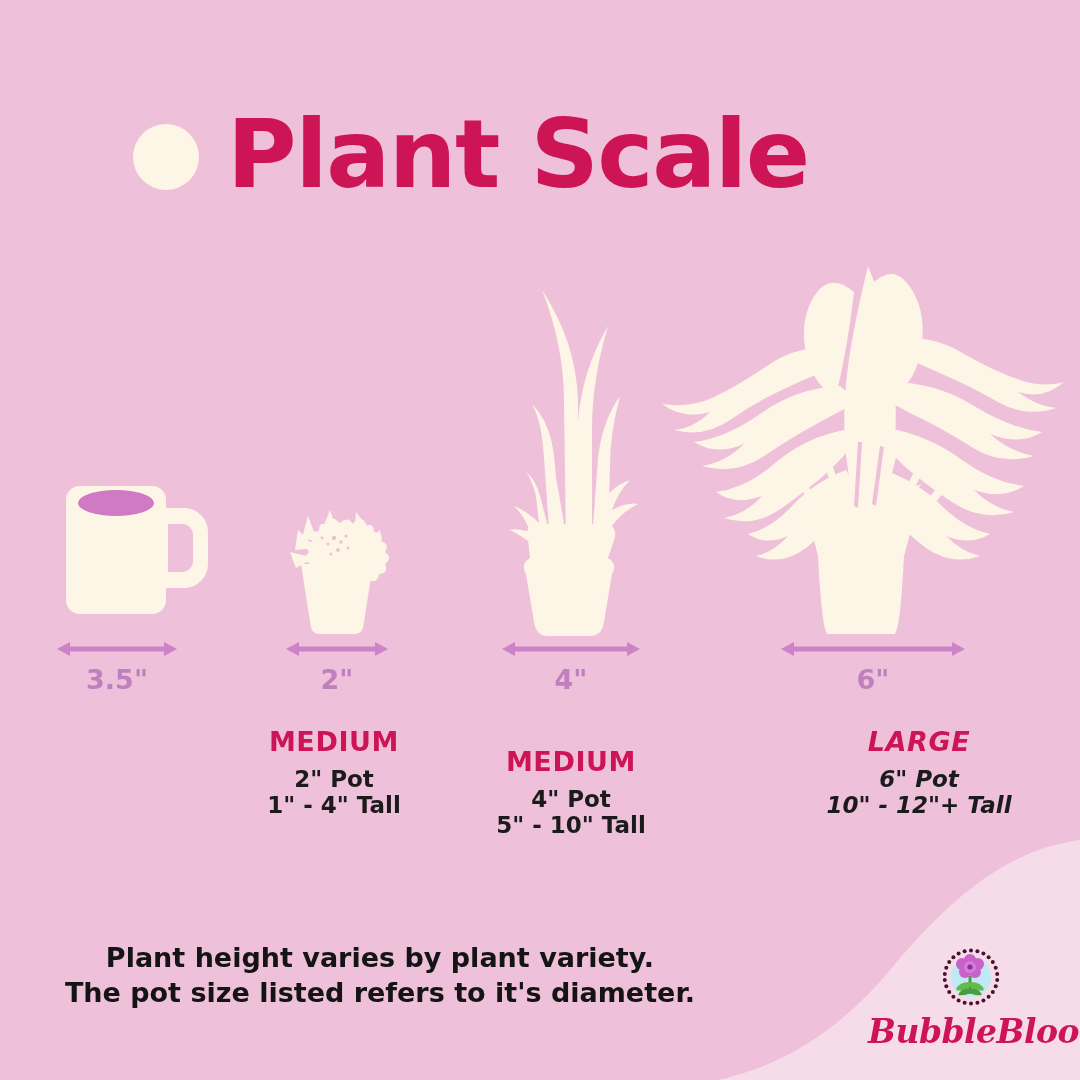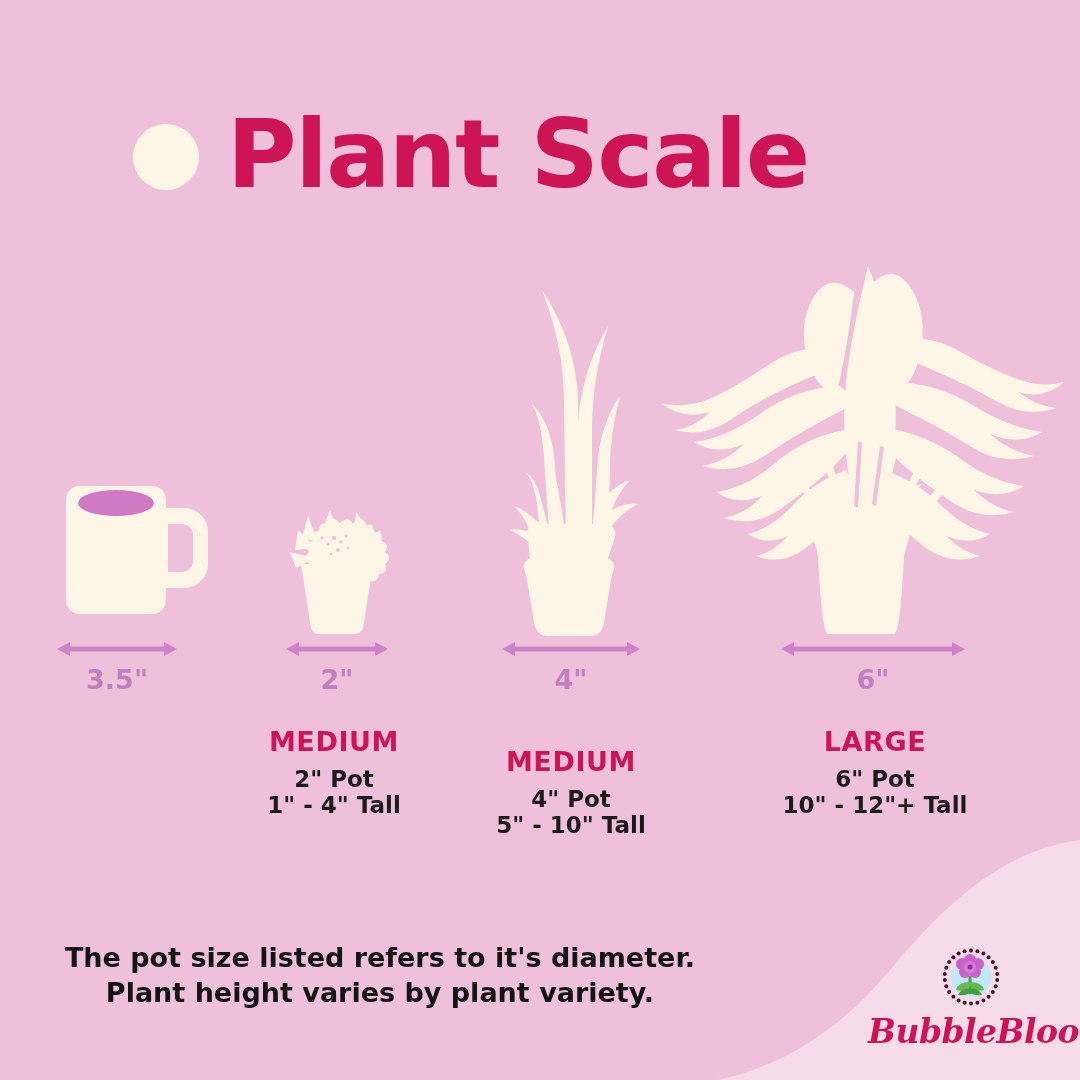--- a/index.html
+++ b/index.html
@@ -247,30 +247,30 @@
 
     <div class="dim" style="left:780px;top:640px;width:186px;">
       <svg width="186" height="18" viewBox="0 0 186 18">
         <line x1="9" y1="9" x2="177" y2="9" stroke="#cd83c8" stroke-width="5"></line>
         <path d="M1 9 L14 2 L14 16 Z" fill="#cd83c8"></path>
         <path d="M185 9 L172 2 L172 16 Z" fill="#cd83c8"></path>
       </svg>
       <div class="dim-label">6"</div>
     </div>
 
-    <div class="cap" style="left:755px;top:726px;width:240px;">
+    <div class="cap" style="left:799px;top:726px;width:240px;font-style:italic;">
       <div class="cap-title">LARGE</div>
       <div class="cap-line">6" Pot</div>
       <div class="cap-line">10" - 12"+ Tall</div>
     </div>
   </div>
 
   <div class="footnote">
+    <div>Plant height varies by plant variety.</div>
     <div>The pot size listed refers to it's diameter.</div>
-    <div>Plant height varies by plant variety.</div>
   </div>
 
   <div class="logo">
     <svg class="logo-badge" width="62" height="62" viewBox="0 0 62 62">
       <circle cx="31" cy="31" r="20" fill="#bfe9f5"></circle>
 
       <g fill="#4a1030">
         <circle cx="31" cy="4.5" r="2"></circle>
           <circle cx="37.4" cy="5.3" r="2"></circle>
         <circle cx="43.4" cy="7.6" r="2"></circle>

